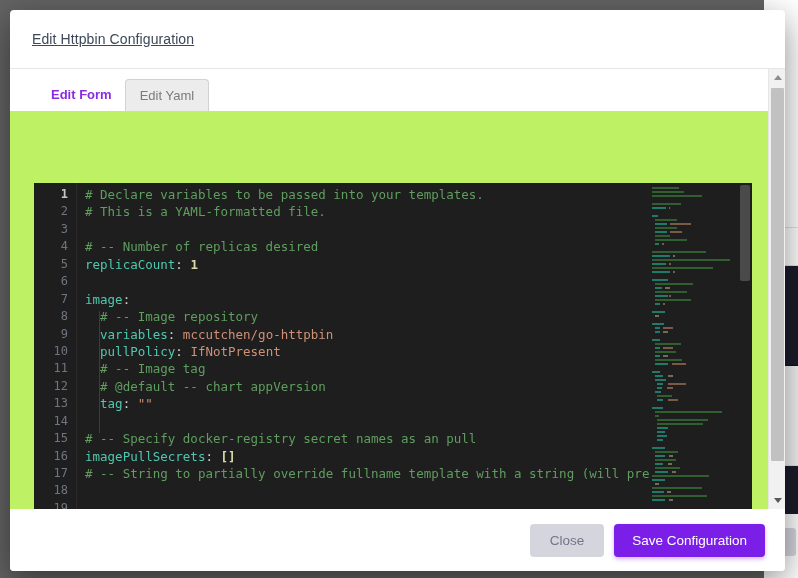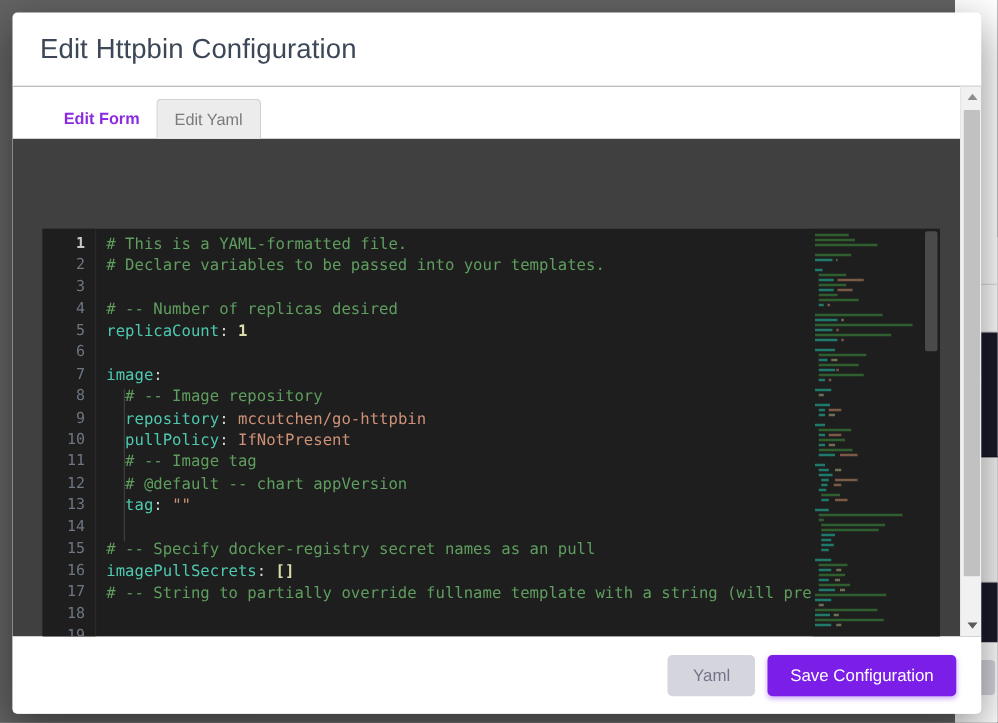--- a/index.html
+++ b/index.html
@@ -98,31 +98,32 @@
   }
   .modal-header {
     height: 59px;
     flex: 0 0 59px;
     display: flex;
     align-items: center;
     padding: 0 22px;
     border-bottom: 1px solid #e6e6e6;
   }
   .modal-title {
-    font-size: 22px;
+    font-size: 14px;
     color: #3c4858;
     font-weight: normal;
     letter-spacing: .1px;
+    text-decoration: underline;
   }
 
   .modal-body {
     position: relative;
     flex: 1 1 auto;
     overflow: hidden;
-    background: #404040;
+    background: #bef264;
   }
 
   
   .tabs {
     display: flex;
     align-items: flex-end;
     padding-left: 30px;
     height: 42px;
     background: #ffffff;
     position: relative;
@@ -370,29 +371,29 @@
             <div>14</div>
             <div>15</div>
             <div>16</div>
             <div>17</div>
             <div>18</div>
             <div>19</div>
           </div>
         <div class="code-area">
           <div class="ind-guide"></div>
           <div id="code">
+              <div class="code-line"><span class="tk-c"># Declare variables to be passed into your templates.</span></div>
               <div class="code-line"><span class="tk-c"># This is a YAML-formatted file.</span></div>
-              <div class="code-line"><span class="tk-c"># Declare variables to be passed into your templates.</span></div>
               <div class="code-line">&nbsp;</div>
               <div class="code-line"><span class="tk-c"># -- Number of replicas desired</span></div>
               <div class="code-line"><span class="tk-k">replicaCount</span><span class="tk-p">: </span><span class="tk-n">1</span></div>
               <div class="code-line">&nbsp;</div>
               <div class="code-line"><span class="tk-k">image</span><span class="tk-p">:</span></div>
               <div class="code-line"><span class="tk-c">  # -- Image repository</span></div>
-              <div class="code-line"><span class="tk-p">  </span><span class="tk-k">repository</span><span class="tk-p">: </span><span class="tk-s">mccutchen/go-httpbin</span></div>
+              <div class="code-line"><span class="tk-p">  </span><span class="tk-k">variables</span><span class="tk-p">: </span><span class="tk-s">mccutchen/go-httpbin</span></div>
               <div class="code-line"><span class="tk-p">  </span><span class="tk-k">pullPolicy</span><span class="tk-p">: </span><span class="tk-s">IfNotPresent</span></div>
               <div class="code-line"><span class="tk-c">  # -- Image tag</span></div>
               <div class="code-line"><span class="tk-c">  # @default -- chart appVersion</span></div>
               <div class="code-line"><span class="tk-p">  </span><span class="tk-k">tag</span><span class="tk-p">: </span><span class="tk-s">""</span></div>
               <div class="code-line">&nbsp;</div>
               <div class="code-line"><span class="tk-c"># -- Specify docker-registry secret names as an pull</span></div>
               <div class="code-line"><span class="tk-k">imagePullSecrets</span><span class="tk-p">: </span><span class="tk-n">[]</span></div>
               <div class="code-line"><span class="tk-c"># -- String to partially override fullname template with a string (will prep</span></div>
             </div>
         </div>
@@ -717,16 +718,16 @@
           <i></i>
         </div>
       <div class="bs-thumb"></div>
       <div class="bs-arrow down">
           <i></i>
         </div>
     </div>
   </div>
 
   <div class="modal-footer">
-    <button class="btn btn-close">Yaml</button>
+    <button class="btn btn-close">Close</button>
     <button class="btn btn-save">Save Configuration</button>
   </div>
 </div>
 
 </body></html>

